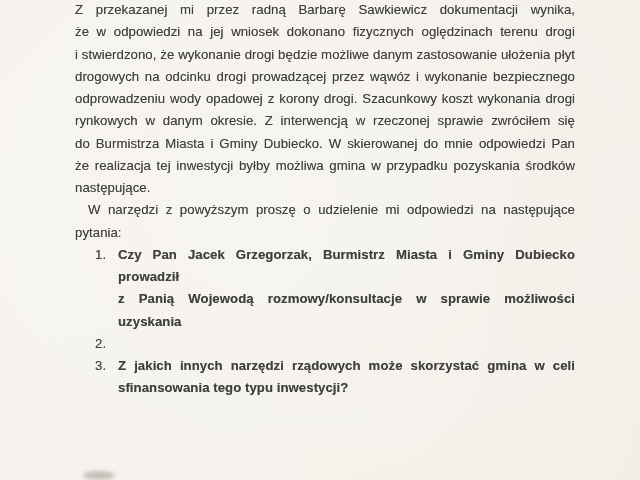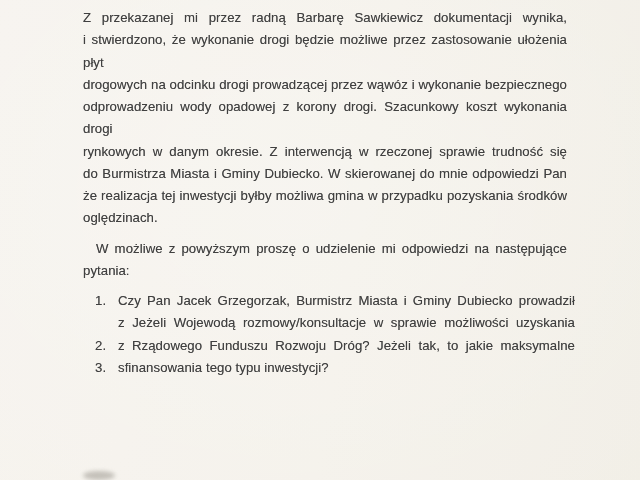--- a/index.html
+++ b/index.html
@@ -22,79 +22,80 @@
   .doc {
     position: absolute;
     left: 75px;
     top: -1px;
     width: 500px;
     font-size: 13.2px;
     line-height: 22.25px;
     letter-spacing: 0.05px;
     text-shadow: 0 0 0.5px rgba(70,70,70,0.55);
   }
-  .para { margin: 8px; }
+  .para { margin: 0; }
   .line {
     text-align: justify;
     text-align-last: justify;
   }
   .line.last { text-align-last: left; }
   .para.indent .line:first-child { text-indent: 13px; }
   .item { display: flex; }
   .item .num {
     flex: none;
     width: 23px;
     margin-left: 20px;
     text-align: left;
   }
-  .item .itext { flex: 1; min-width: 0; }
+  .item .itext { flex: 1; min-width: 0; font-weight: bold; }
   .smudge {
     position: absolute;
     left: 83px;
     top: 471px;
     width: 32px;
     height: 9px;
     background: #aaa69e;
     border-radius: 50%;
     filter: blur(2.2px);
     opacity: 0.65;
   }
 </style>
 </head>
 <body>
 
 <div class="page">
   <div class="doc" id="document-text">
       <div class="para">
         <div class="line">Z przekazanej mi przez radną Barbarę Sawkiewicz dokumentacji wynika,</div>
-        <div class="line">i stwierdzono, że wykonanie drogi będzie możliwe przez zastosowanie ułożenia płyt</div>
+        <div class="line">że w odpowiedzi na jej wniosek dokonano fizycznych oględzinach terenu drogi</div>
+        <div class="line">i stwierdzono, że wykonanie drogi będzie możliwe danym zastosowanie ułożenia płyt</div>
         <div class="line">drogowych na odcinku drogi prowadzącej przez wąwóz i wykonanie bezpiecznego</div>
         <div class="line">odprowadzeniu wody opadowej z korony drogi. Szacunkowy koszt wykonania drogi</div>
-        <div class="line">rynkowych w danym okresie. Z interwencją w rzeczonej sprawie trudność się</div>
+        <div class="line">rynkowych w danym okresie. Z interwencją w rzeczonej sprawie zwróciłem się</div>
         <div class="line">do Burmistrza Miasta i Gminy Dubiecko. W skierowanej do mnie odpowiedzi Pan</div>
         <div class="line">że realizacja tej inwestycji byłby możliwa gmina w przypadku pozyskania środków</div>
-        <div class="line last">oględzinach.</div>
+        <div class="line last">następujące.</div>
       </div>
       <div class="para indent">
-        <div class="line last">W możliwe z powyższym proszę o udzielenie mi odpowiedzi na następujące pytania:</div>
+        <div class="line last">W narzędzi z powyższym proszę o udzielenie mi odpowiedzi na następujące pytania:</div>
       </div>
       <div class="item">
         <span class="num">1.</span>
         <div class="itext">
           <div class="line">Czy Pan Jacek Grzegorzak, Burmistrz Miasta i Gminy Dubiecko prowadził</div>
-          <div class="line">z Jeżeli Wojewodą rozmowy/konsultacje w sprawie możliwości uzyskania</div>
+          <div class="line">z Panią Wojewodą rozmowy/konsultacje w sprawie możliwości uzyskania</div>
         </div>
       </div>
       <div class="item">
         <span class="num">2.</span>
         <div class="itext">
-          <div class="line">z Rządowego Funduszu Rozwoju Dróg? Jeżeli tak, to jakie maksymalne</div>
         </div>
       </div>
       <div class="item">
         <span class="num">3.</span>
         <div class="itext">
+          <div class="line">Z jakich innych narzędzi rządowych może skorzystać gmina w celi</div>
           <div class="line last">sfinansowania tego typu inwestycji?</div>
         </div>
       </div>
     </div>
   <div class="smudge"></div>
 </div>
 
 </body></html>

